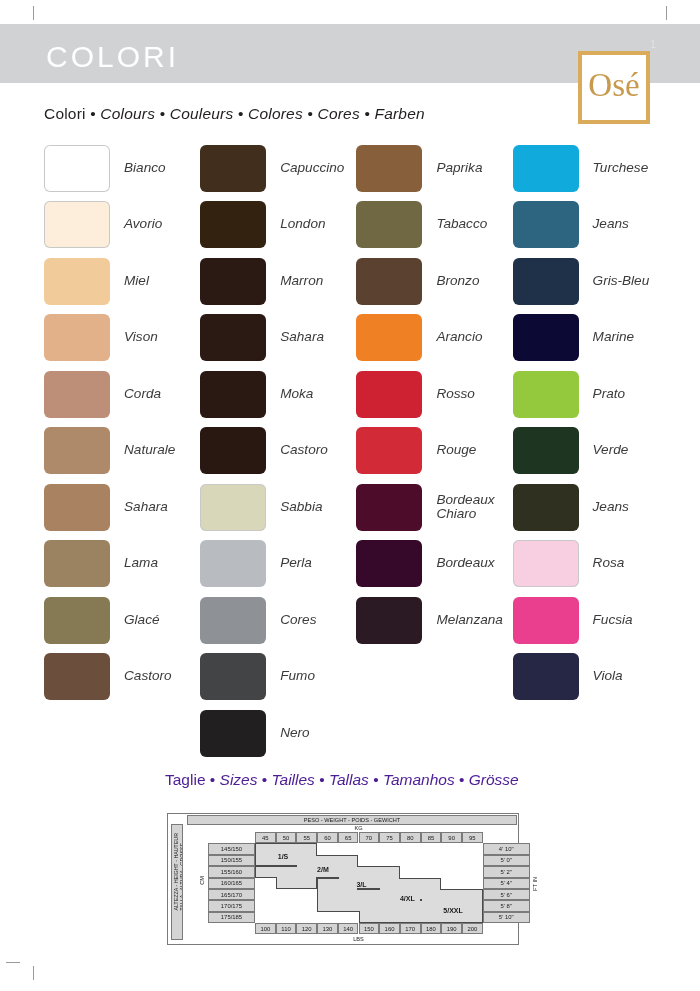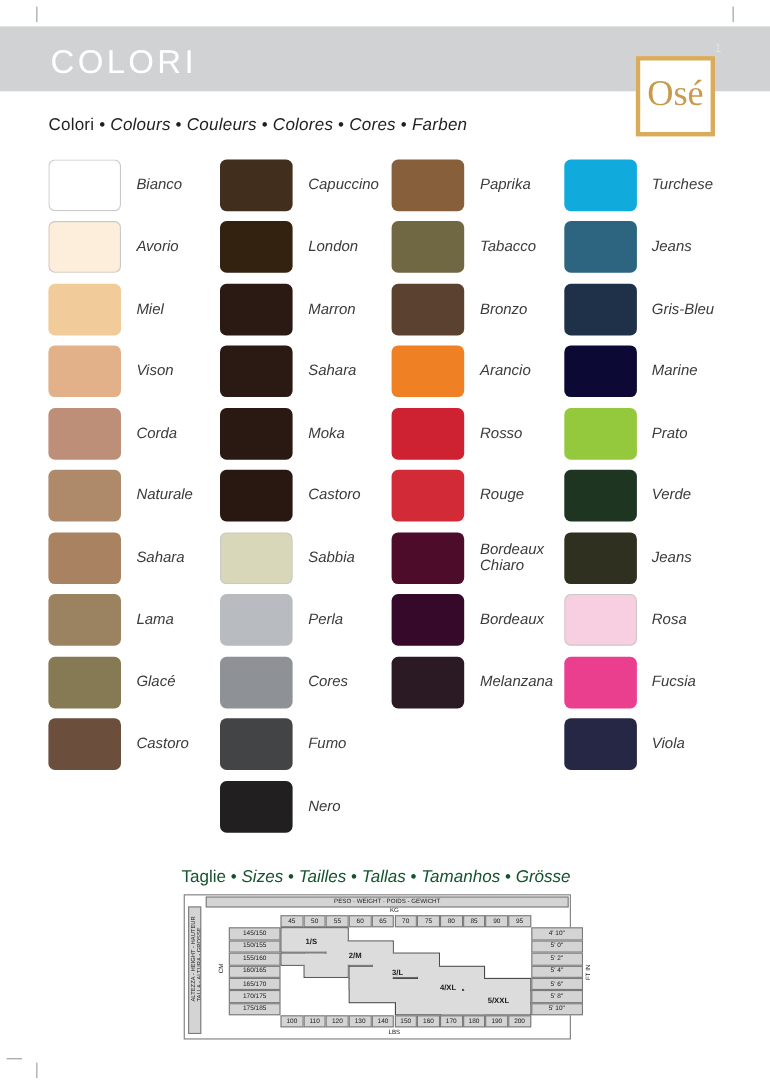--- a/index.html
+++ b/index.html
@@ -125,23 +125,23 @@
     font-size: 13.6px;
     color: #3b3b3b;
     line-height: 1.08;
     font-family: "Liberation Sans", sans-serif;
   }
 
   
   .sizes-title {
     position: absolute;
     left: 165px;
-    top: 789px;
+    top: 771px;
     font-size: 15.5px;
-    color: #14532d;
+    color: #4c1d95;
     font-style: italic;
     white-space: nowrap;
     text-align: center;
   }
   .sizes-title .first { font-style: normal; }
   .sizes-title .sep { font-style: normal; }
 
   
   .size-table {
     position: absolute;

